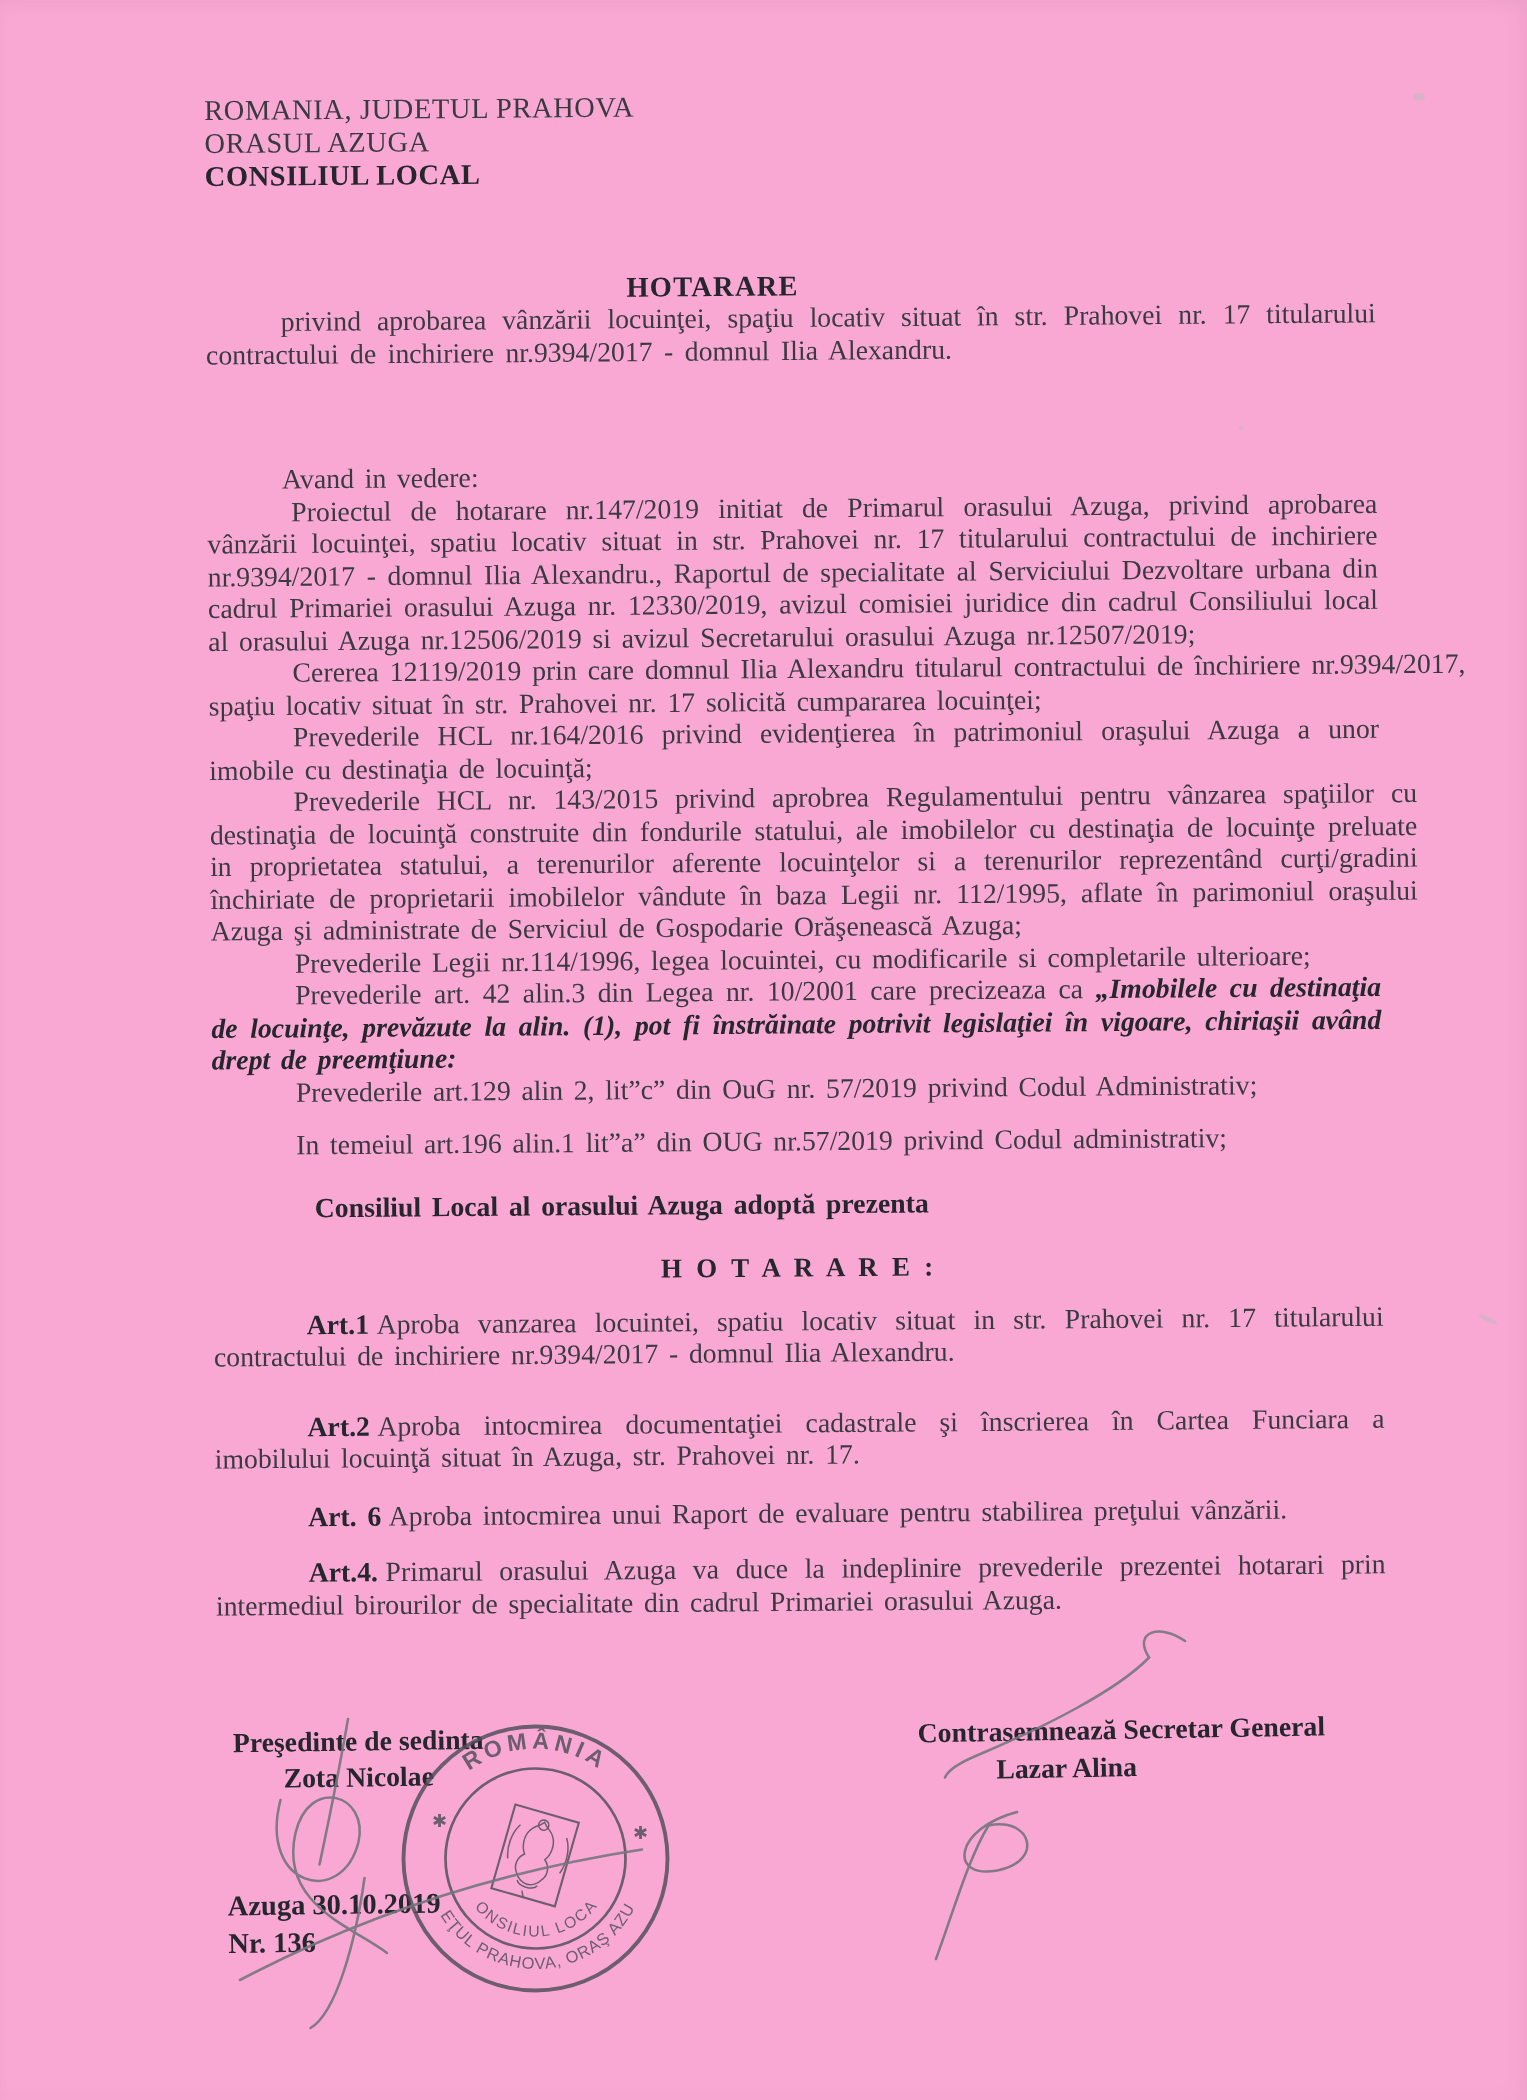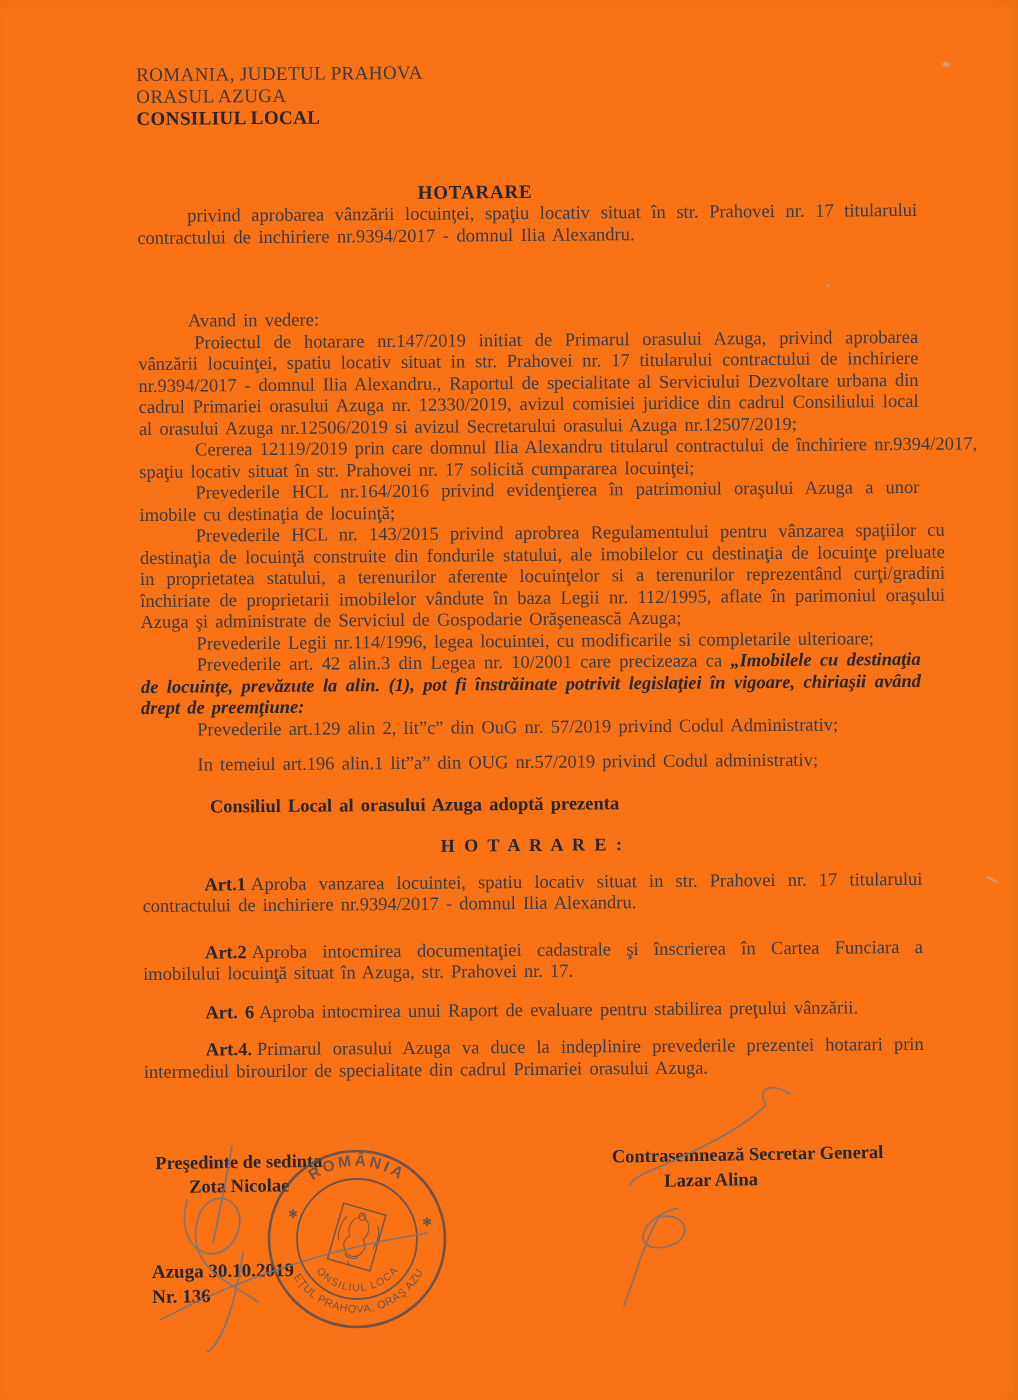--- a/index.html
+++ b/index.html
@@ -1,18 +1,18 @@
 <!DOCTYPE html>
 <html><head>
 <meta charset="utf-8">
 <style>
   html,body { margin:0; padding:0; background:#e8e8e8; }
   .page {
     position:relative; width:1018px; height:1400px; margin:0 auto;
-    background:#f97316; overflow:hidden;
+    background:#f9a8d4; overflow:hidden;
     font-family:"Liberation Serif", serif;
     color:#3a3a42;
     box-shadow: inset -6px 0 14px rgba(0,0,0,.03), inset 0 6px 10px rgba(0,0,0,.02);
   }
   .doc {
     position:absolute; left:136px; top:64px; width:780px;
     font-size:18.5px; line-height:21.5px;
     transform:rotate(-0.45deg);
     transform-origin:0 0;
   }

